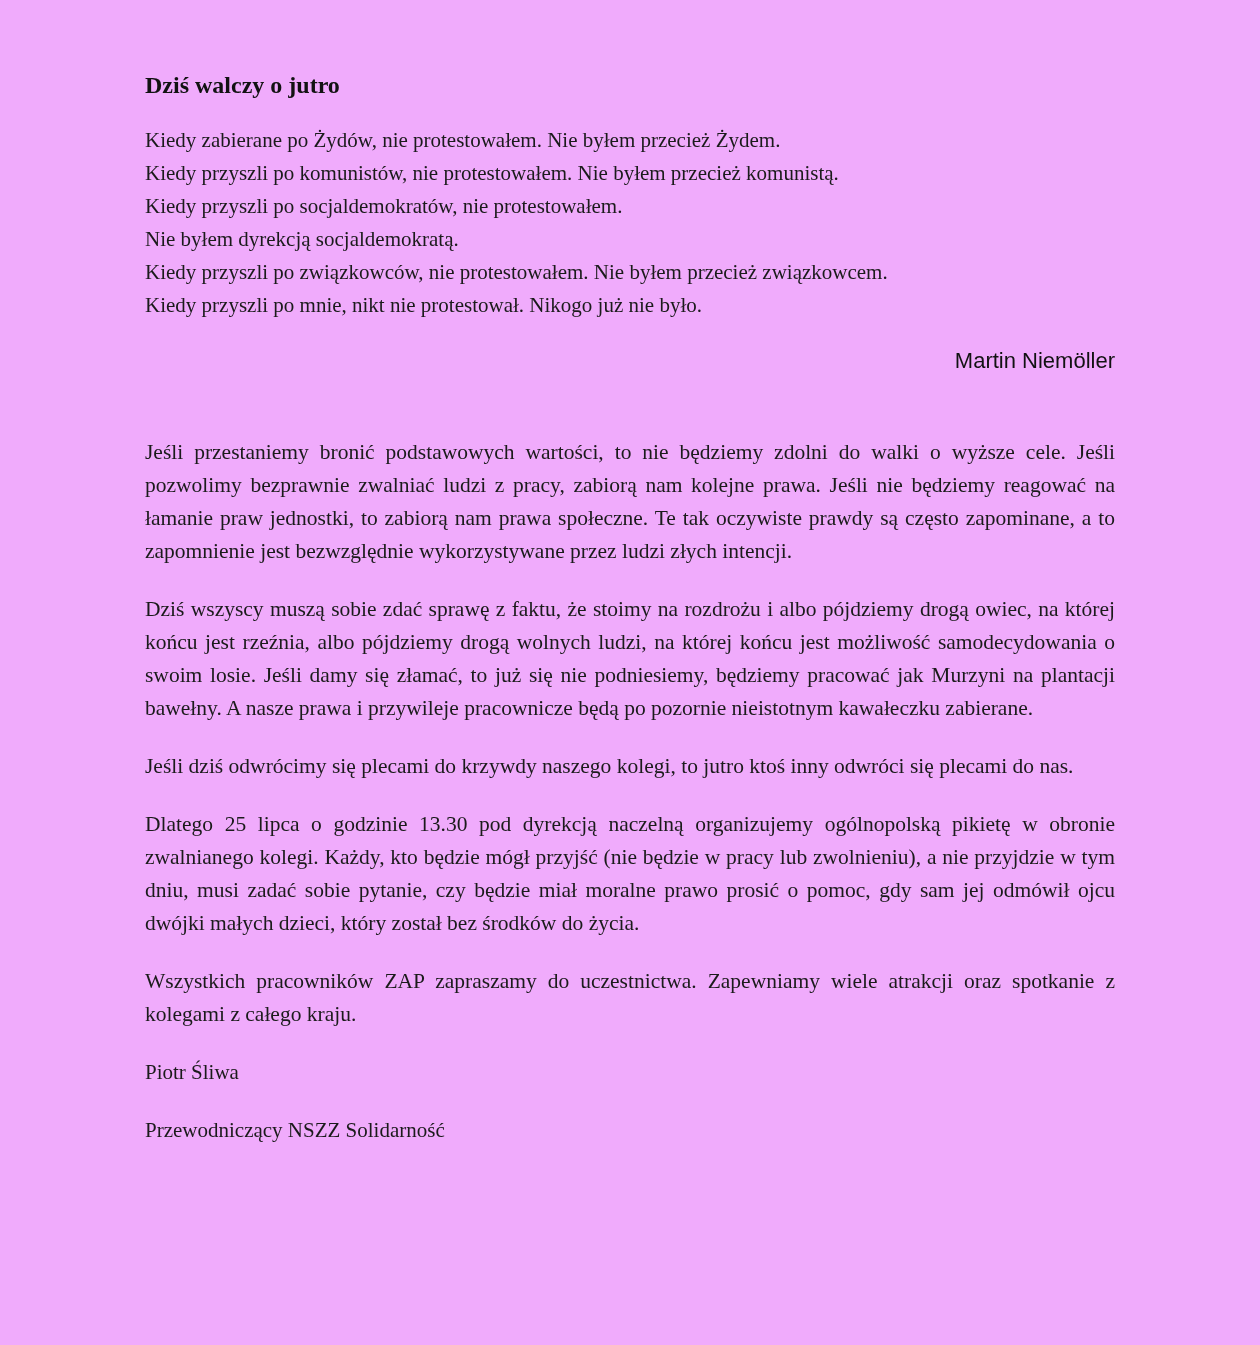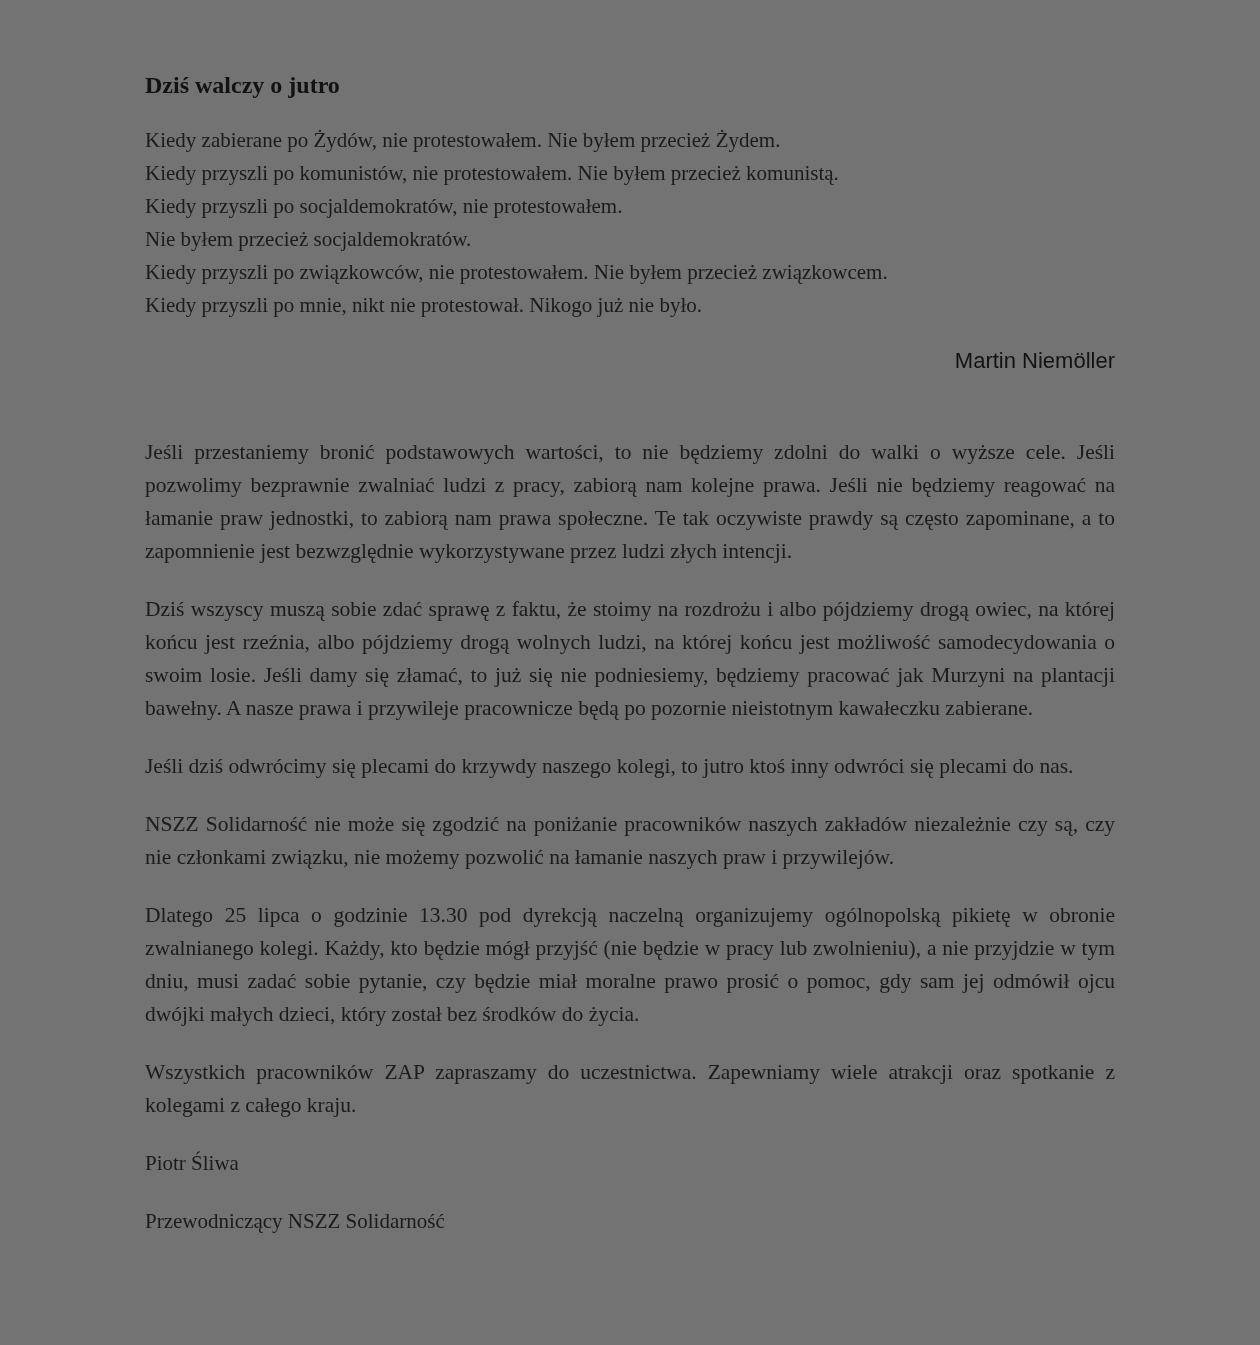--- a/index.html
+++ b/index.html
@@ -4,21 +4,21 @@
 <style>
   html, body {
     margin: 0;
     padding: 0;
     background: #ffffff;
   }
   .page {
     position: relative;
     width: 1260px;
     height: 1345px;
-    background: #737373;
+    background: #f0abfc;
     box-sizing: border-box;
     padding: 70px 145px 0 145px;
     color: #1b1b1b;
     overflow: hidden;
   }
   .doc-title {
     font-family: "Liberation Serif", "DejaVu Serif", serif;
     font-weight: bold;
     font-size: 24px;
     line-height: 30px;
@@ -67,32 +67,31 @@
 <body>
 
 <div class="page">
 
   <h1 class="doc-title">Dziś walczy o jutro</h1>
 
   <div class="quote-block">
     <div class="quote-line">Kiedy zabierane po Żydów, nie protestowałem. Nie byłem przecież Żydem.</div>
     <div class="quote-line">Kiedy przyszli po komunistów, nie protestowałem. Nie byłem przecież komunistą.</div>
     <div class="quote-line">Kiedy przyszli po socjaldemokratów, nie protestowałem.</div>
-    <div class="quote-line">Nie byłem przecież socjaldemokratów.</div>
+    <div class="quote-line">Nie byłem dyrekcją socjaldemokratą.</div>
     <div class="quote-line">Kiedy przyszli po związkowców, nie protestowałem. Nie byłem przecież związkowcem.</div>
     <div class="quote-line">Kiedy przyszli po mnie, nikt nie protestował. Nikogo już nie było.</div>
   </div>
 
   <div class="attribution">Martin Niemöller</div>
 
   <div class="body-block">
     <p class="para">Jeśli przestaniemy bronić podstawowych wartości, to nie będziemy zdolni do walki o wyższe cele. Jeśli pozwolimy bezprawnie zwalniać ludzi z pracy, zabiorą nam kolejne prawa. Jeśli nie będziemy reagować na łamanie praw jednostki, to zabiorą nam prawa społeczne. Te tak oczywiste prawdy są często zapominane, a to zapomnienie jest bezwzględnie wykorzystywane przez ludzi złych intencji.</p>
     <p class="para">Dziś wszyscy muszą sobie zdać sprawę z faktu, że stoimy na rozdrożu i albo pójdziemy drogą owiec, na której końcu jest rzeźnia, albo pójdziemy drogą wolnych ludzi, na której końcu jest możliwość samodecydowania o swoim losie. Jeśli damy się złamać, to już się nie podniesiemy, będziemy pracować jak Murzyni na plantacji bawełny. A nasze prawa i przywileje pracownicze będą po pozornie nieistotnym kawałeczku zabierane.</p>
     <p class="para">Jeśli dziś odwrócimy się plecami do krzywdy naszego kolegi, to jutro ktoś inny odwróci się plecami do nas.</p>
-    <p class="para">NSZZ Solidarność nie może się zgodzić na poniżanie pracowników naszych zakładów niezależnie czy są, czy nie członkami związku, nie możemy pozwolić na łamanie naszych praw i przywilejów.</p>
     <p class="para">Dlatego 25 lipca o godzinie 13.30 pod dyrekcją naczelną organizujemy ogólnopolską pikietę w obronie zwalnianego kolegi. Każdy, kto będzie mógł przyjść (nie będzie w pracy lub zwolnieniu), a nie przyjdzie w tym dniu, musi zadać sobie pytanie, czy będzie miał moralne prawo prosić o pomoc, gdy sam jej odmówił ojcu dwójki małych dzieci, który został bez środków do życia.</p>
     <p class="para">Wszystkich pracowników ZAP zapraszamy do uczestnictwa. Zapewniamy wiele atrakcji oraz spotkanie z kolegami z całego kraju.</p>
 
     <p class="sig-line">Piotr Śliwa</p>
     <p class="sig-line">Przewodniczący NSZZ Solidarność</p>
   </div>
 
 </div>
 
 </body></html>

